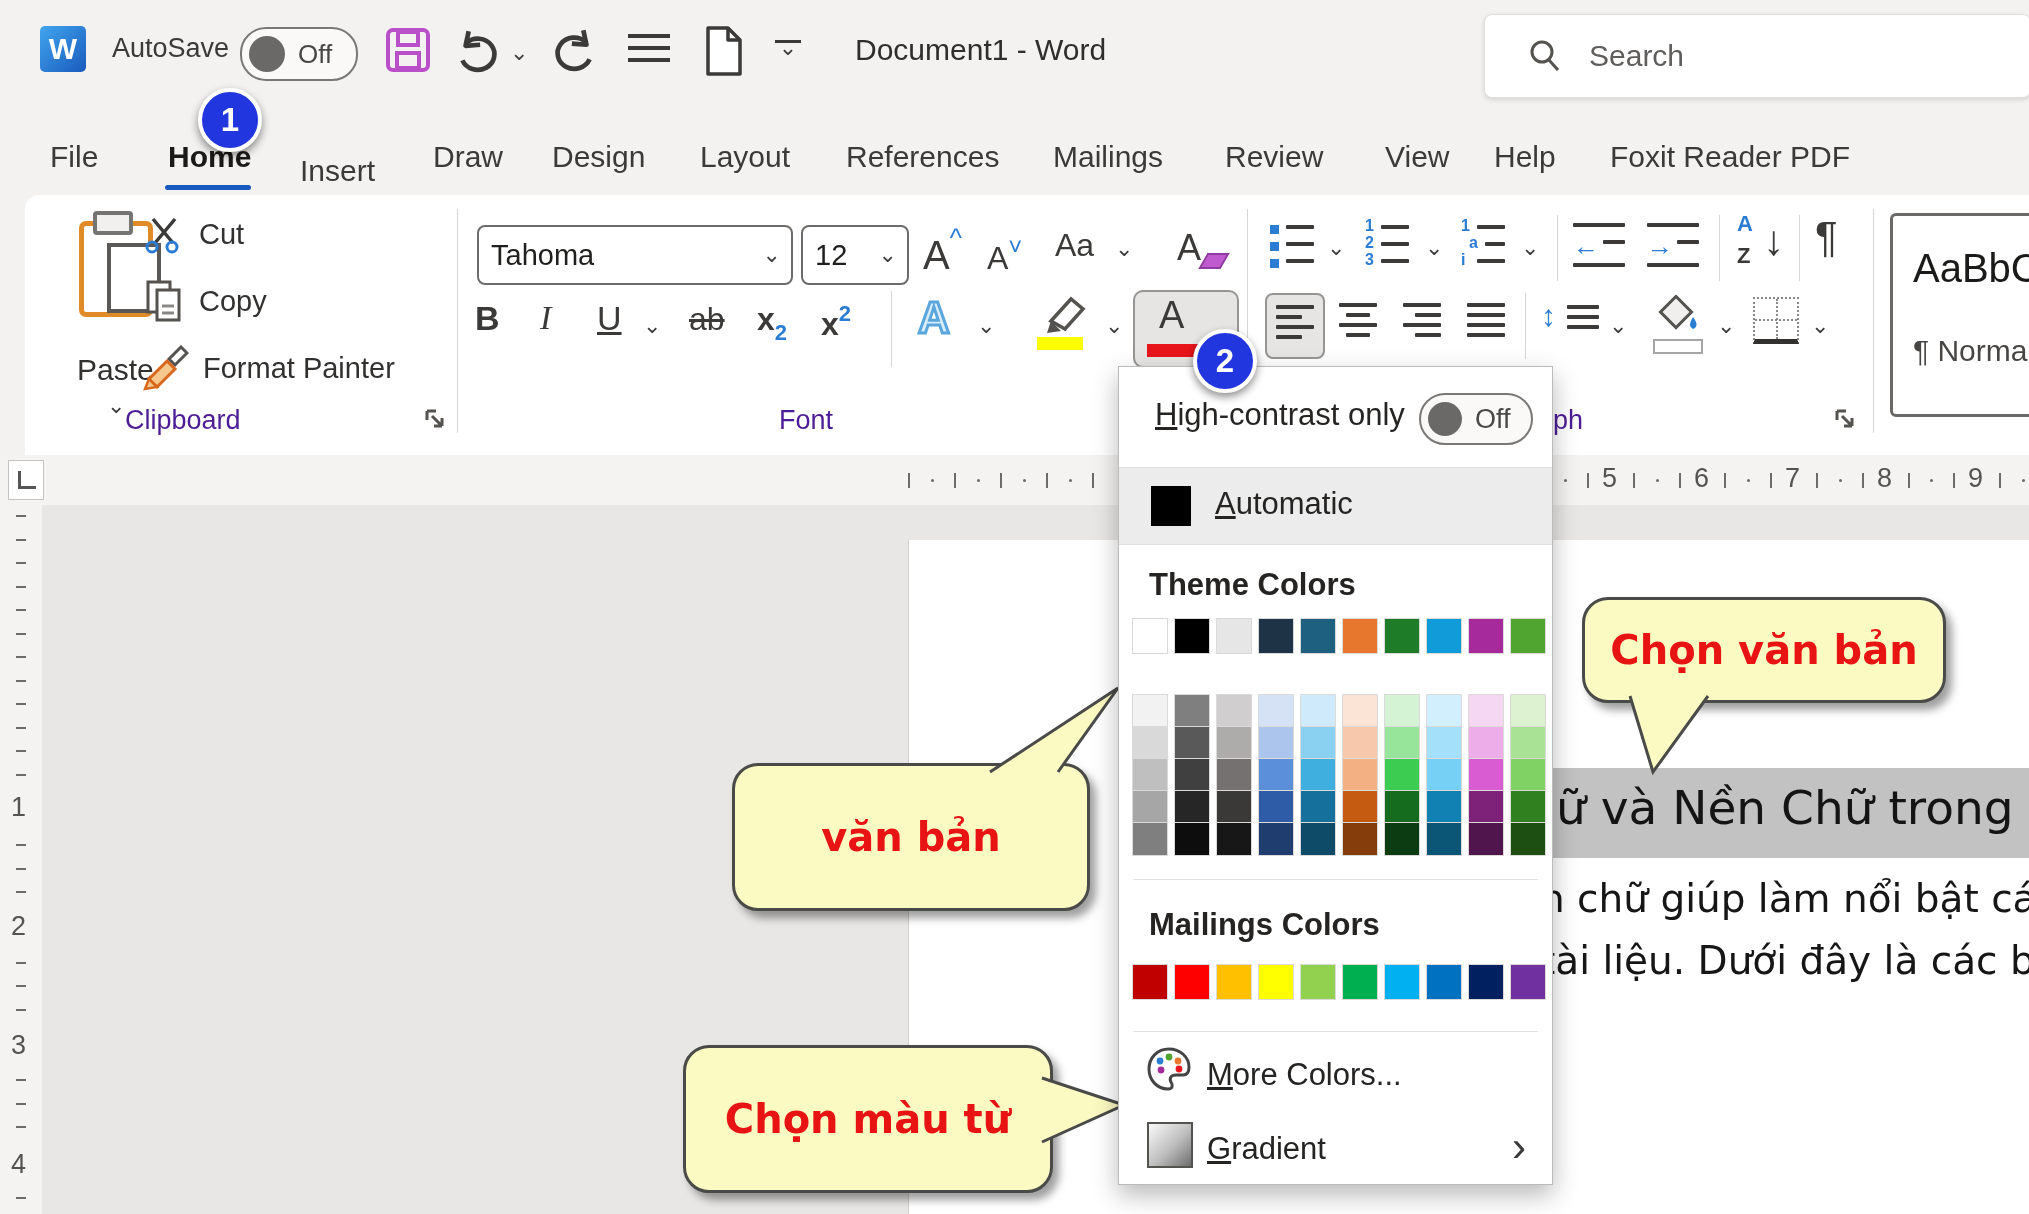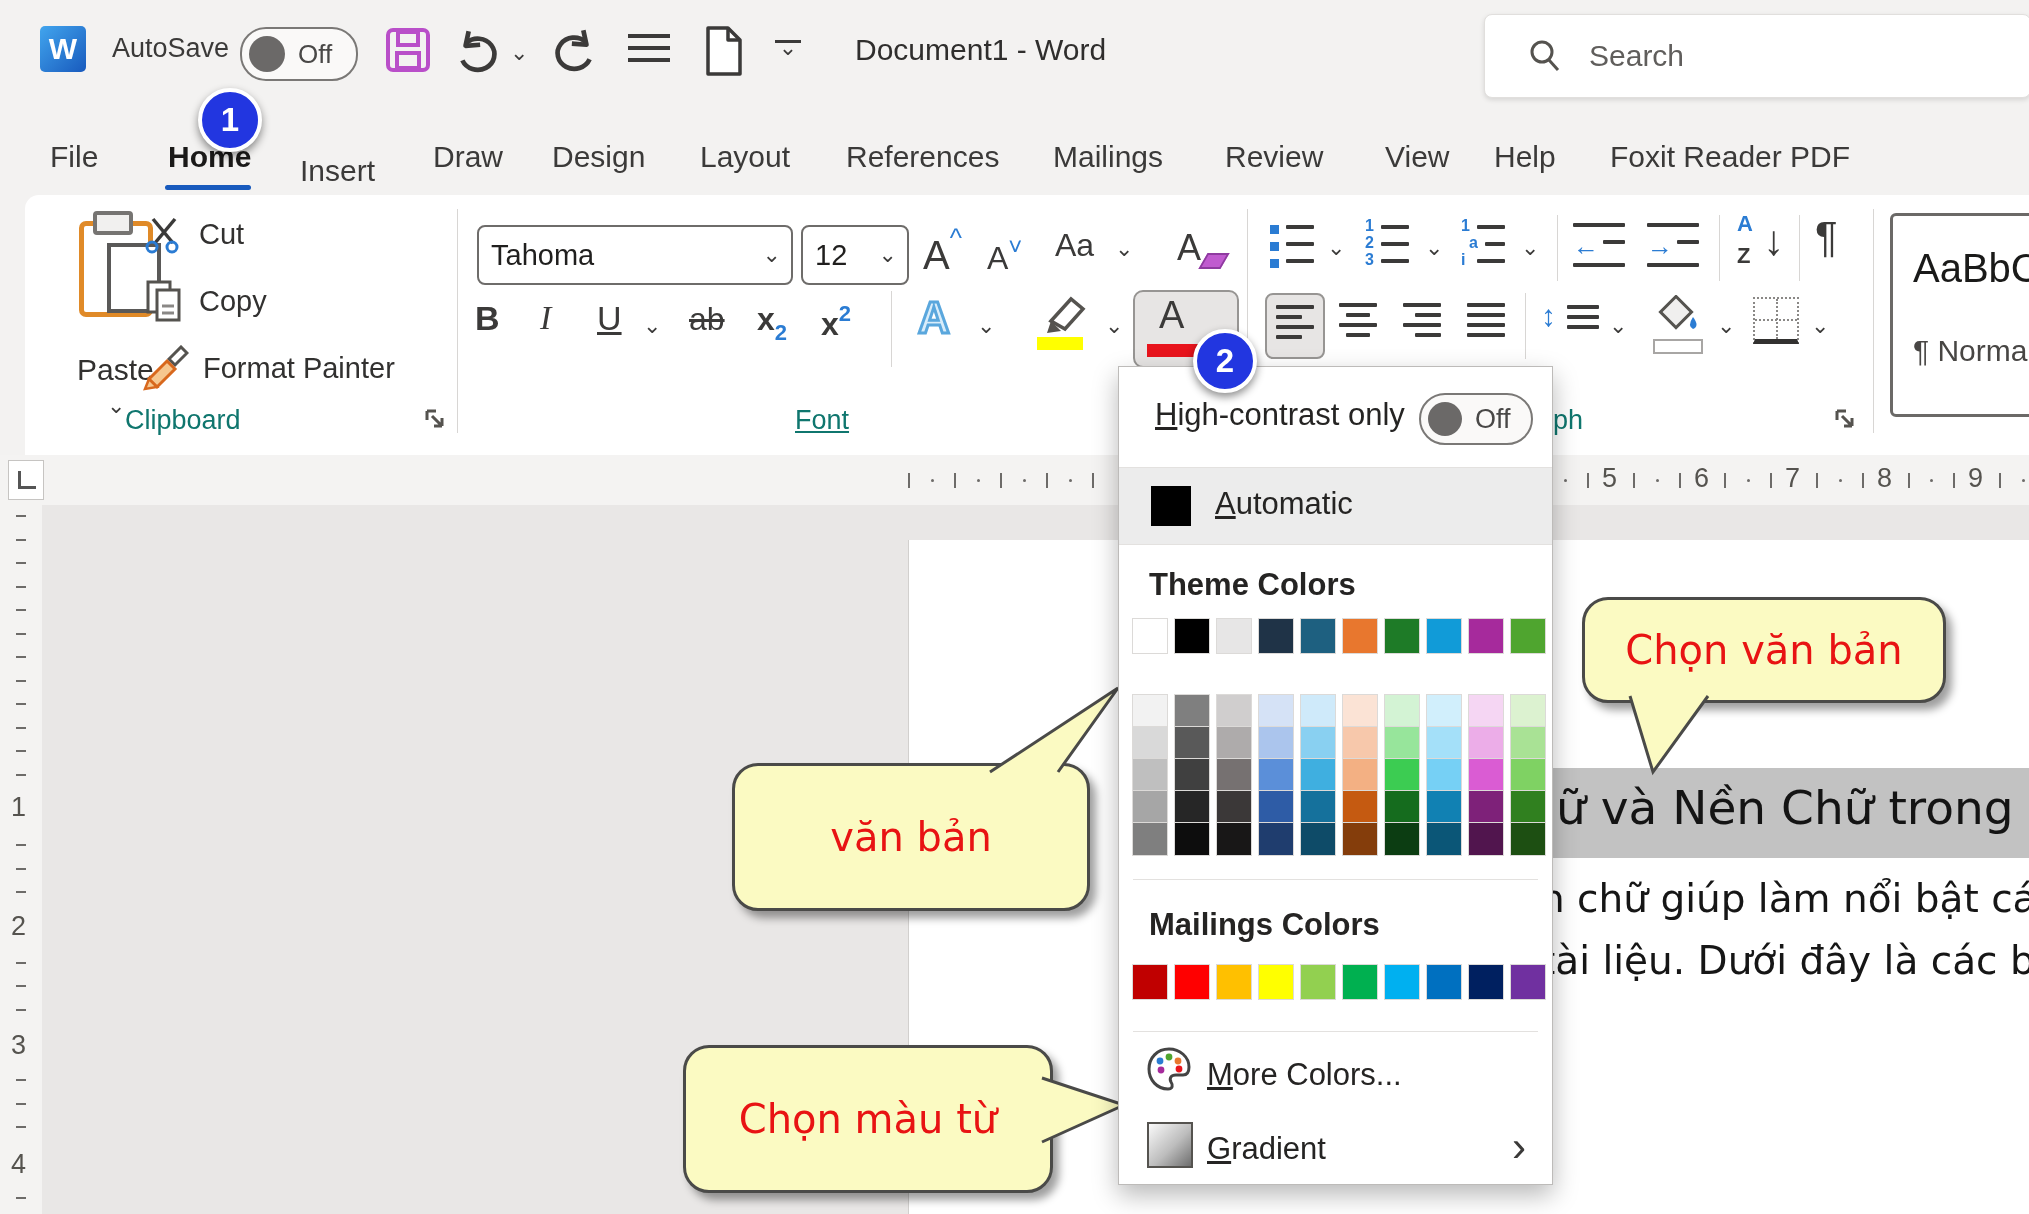--- a/index.html
+++ b/index.html
@@ -30,21 +30,21 @@
   
   #tabs{left:0;top:128px;width:2029px;height:67px;}
   .tab{position:absolute;top:12px;font-size:30px;color:#3b3a39;white-space:nowrap;}
   .tab.active{font-weight:bold;color:#1b1a19;}
   #home-underline{left:165px;top:57px;width:86px;height:5px;background:#185abd;border-radius:3px;}
 
   
   #ribbon{left:25px;top:195px;width:2004px;height:260px;background:#fff;
     border-radius:14px 0 0 0;border-bottom:1px solid #dedcda;}
   .rdiv{position:absolute;width:1px;background:#d8d6d4;top:14px;height:224px;}
-  .grp-label{position:absolute;top:210px;font-size:27px;color:#0f766e;}
+  .grp-label{position:absolute;top:210px;font-size:27px;color:#4c1d95;}
   .launcher{position:absolute;width:24px;height:24px;}
   .chev{color:#3b3a39;font-size:22px;}
   .blue{color:#2b7cd3;}
   
   #clip-board{left:34px;top:16px;width:64px;height:86px;border:5px solid #e08a28;border-radius:7px;background:#fff;}
   #clip-top{left:48px;top:6px;width:32px;height:16px;border:4px solid #767472;border-radius:4px;background:#f1f0ef;}
   #clip-page{left:62px;top:38px;width:46px;height:62px;background:#fff;border:4px solid #5a5958;}
   #paste-label{left:32px;top:148px;font-size:30px;color:#323130;}
   #paste-chev{left:62px;top:188px;}
   .cc-row{position:absolute;display:flex;align-items:center;gap:14px;font-size:29px;color:#323130;}
@@ -110,21 +110,21 @@
   #more-label{position:absolute;left:88px;top:690px;}
   #grad-label{position:absolute;left:88px;top:764px;}
   #grad-icon{position:absolute;left:28px;top:755px;width:42px;height:42px;border:2px solid #55534f;
     background:linear-gradient(135deg,#fafafa 0%,#bdbdbd 55%,#6e6e6e 100%);}
   #dd-chevron{position:absolute;right:26px;top:756px;font-size:42px;color:#3b3a39;}
 
   
   .callout{background:#fbfac2;border:3px solid #4a4a48;border-radius:26px;
     box-shadow:6px 7px 9px rgba(0,0,0,.38);z-index:40;display:flex;flex-direction:column;
     align-items:center;justify-content:center;}
-  .callout .ctext{color:#e81313;font-weight:normal;font-size:40px;line-height:1.22;text-align:center;}
+  .callout .ctext{color:#e81313;font-weight:bold;font-size:40px;line-height:1.22;text-align:center;}
   .tail{position:absolute;z-index:41;}
 </style>
 </head>
 <body>
 
 <div id="stage">
 
   <div id="titlebar" class="abs">
     <div id="word-logo" class="abs">W</div>
     <div id="autosave-label" class="abs">AutoSave</div>
@@ -284,21 +284,21 @@
         <path d="M14 30 L10 42 L24 40 Z" fill="#55534f"></path>
       </svg>
       <div id="hl-bar"></div>
     </div>
     <div class="abs chev" style="left:1080px;top:118px;">⌄</div>
     <div class="abs" id="fontcolor-btn">
       <div id="fc-a">A</div>
       <div id="fc-bar"></div>
       <div id="fc-chev">⌄</div>
     </div>
-    <div class="grp-label" style="left:770px;text-decoration:underline;">Font</div>
+    <div class="grp-label" style="left:754px;">Font</div>
     <div class="rdiv" style="left:1222px;"></div>
 
     <div class="abs" style="left:1245px;top:28px;width:48px;height:48px;">
       <span class="bullet-sq" style="left:0;top:2px;"></span>
         <span class="plines" style="left:16px;top:2px;">
           <i style="width:28px;"></i>
         </span>
       <span class="bullet-sq" style="left:0;top:19px;"></span>
         <span class="plines" style="left:16px;top:19px;">
           <i style="width:28px;"></i>

